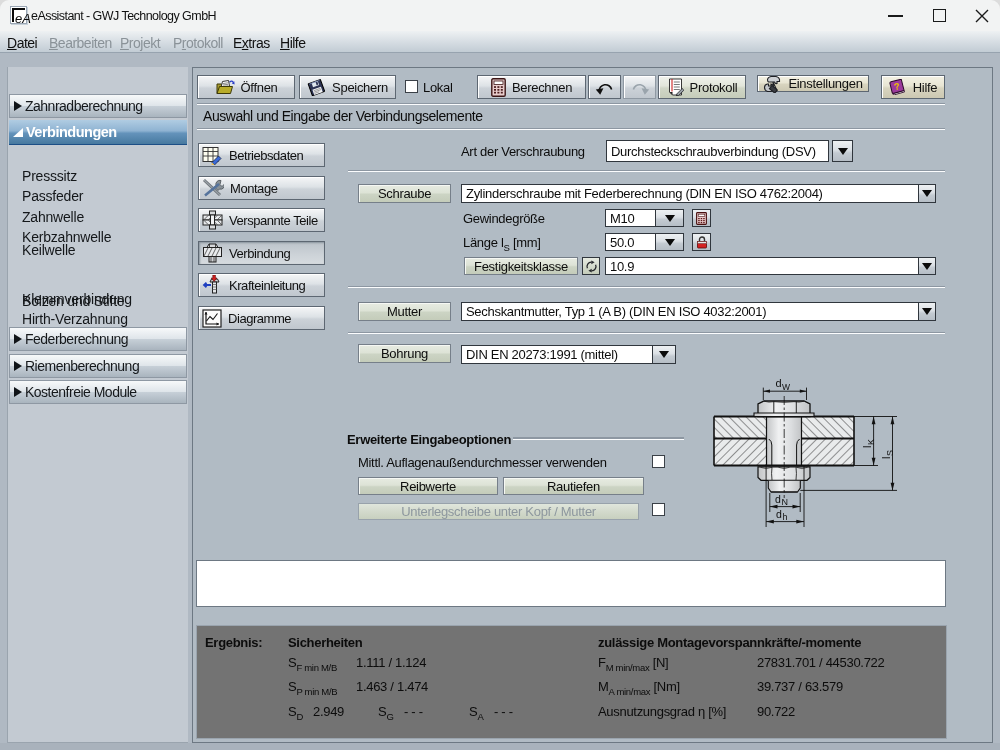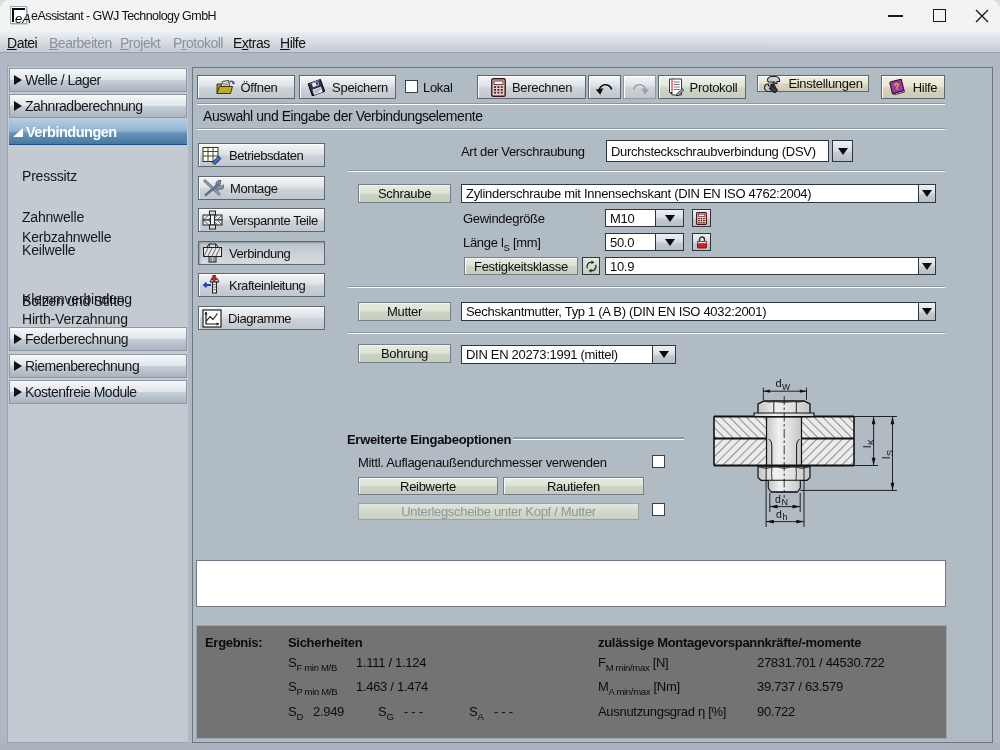--- a/index.html
+++ b/index.html
@@ -46,27 +46,27 @@
 <div class="abs" style="left:0;top:31px;width:1000px;height:22px;background:linear-gradient(#eef1f3,#d5dce2 55%,#c2ccd4);border-bottom:1px solid #97a3af;">
   <div class="mitem" style="left:7px;"><u>D</u>atei</div>
   <div class="mitem off" style="left:49px;"><u>B</u>earbeiten</div>
   <div class="mitem off" style="left:120px;"><u>P</u>rojekt</div>
   <div class="mitem off" style="left:173px;">P<u>r</u>otokoll</div>
   <div class="mitem" style="left:233px;">E<u>x</u>tras</div>
   <div class="mitem" style="left:280px;"><u>H</u>ilfe</div>
 </div>
 
 <div class="abs" style="left:7px;top:67px;width:181px;height:676px;background:#c3cad2;border-left:1px solid #9aa4ae;border-bottom:1px solid #9aa4ae;">
-  <div class="abs shead" style="top:1px;"><span class="tri-r"></span>Welle / Lager</div>
   <div class="abs shead" style="top:27px;"><span class="tri-r"></span>Zahnradberechnung</div>
   <div class="abs" style="left:1px;top:53px;width:178px;height:25px;border-bottom:1px solid #1c4e86;background:linear-gradient(#b0cce2,#8fb3d2 45%,#6493bb 55%,#47799f);font-size:14.5px;font-weight:bold;color:#fff;display:flex;align-items:center;letter-spacing:-0.5px;">
     <svg width="10" height="9" style="margin:0 3px 0 4px;">
         <polygon points="0,9 10,9 10,0" fill="#fff"></polygon>
       </svg>Verbindungen</div>
   <div class="abs sitem" style="top:99px;">Presssitz</div>
+  <div class="abs sitem" style="top:119px;">Passfeder</div>
   <div class="abs sitem" style="top:140px;">Zahnwelle</div>
   <div class="abs sitem" style="top:160px;">Kerbzahnwelle</div>
   <div class="abs sitem" style="top:173px;">Keilwelle</div>
   <div class="abs sitem" style="top:201px;margin-top:23px;">Bolzen und Stifte</div>
   <div class="abs sitem" style="top:222px;">Klemmverbindung</div>
   <div class="abs sitem" style="top:242px;">Hirth-Verzahnung</div>
   <div class="abs shead" style="top:260px;"><span class="tri-r"></span>Federberechnung</div>
   <div class="abs shead" style="top:287px;"><span class="tri-r"></span>Riemenberechnung</div>
   <div class="abs shead" style="top:313px;"><span class="tri-r"></span>Kostenfreie Module</div>
 </div>
@@ -202,21 +202,21 @@
       <path d="M4.5 12 L8 7.5 L11 10.5 L15.5 4.5" stroke="#111" stroke-width="1.1" fill="none"></path>
     </svg>Diagramme</div>
 
 <div class="abs lbl" style="left:461px;top:144px;">Art der Verschraubung</div>
 <div class="abs field" style="left:606px;top:140px;width:223px;height:22px;">Durchsteckschraubverbindung (DSV)</div>
 <div class="abs arrowbtn" style="left:832px;top:140px;width:21px;height:22px;">
     <span class="tri"></span>
   </div>
 <div class="abs groove" style="left:348px;top:170px;width:597px;"></div>
 <div class="abs sage" style="left:358px;top:184px;width:93px;height:19px;">Schraube</div>
-<div class="abs field" style="left:461px;top:184px;width:458px;height:19px;">Zylinderschraube mit Innensechskant (DIN EN ISO 4762:2004)</div>
+<div class="abs field" style="left:461px;top:184px;width:458px;height:19px;">Zylinderschraube mit Federberechnung (DIN EN ISO 4762:2004)</div>
 <div class="abs arrowbtn" style="left:918px;top:184px;width:18px;height:19px;">
     <span class="tri"></span>
   </div>
 <div class="abs lbl" style="left:463px;top:211px;">Gewindegröße</div>
 <div class="abs field" style="left:605px;top:209px;width:51px;height:18px;">M10</div>
 <div class="abs arrowbtn" style="left:655px;top:209px;width:29px;height:18px;">
     <span class="tri"></span>
   </div>
 <div class="abs arrowbtn" style="left:692px;top:209px;width:19px;height:18px;">
   <svg width="11" height="13" viewBox="0 0 11 13">

